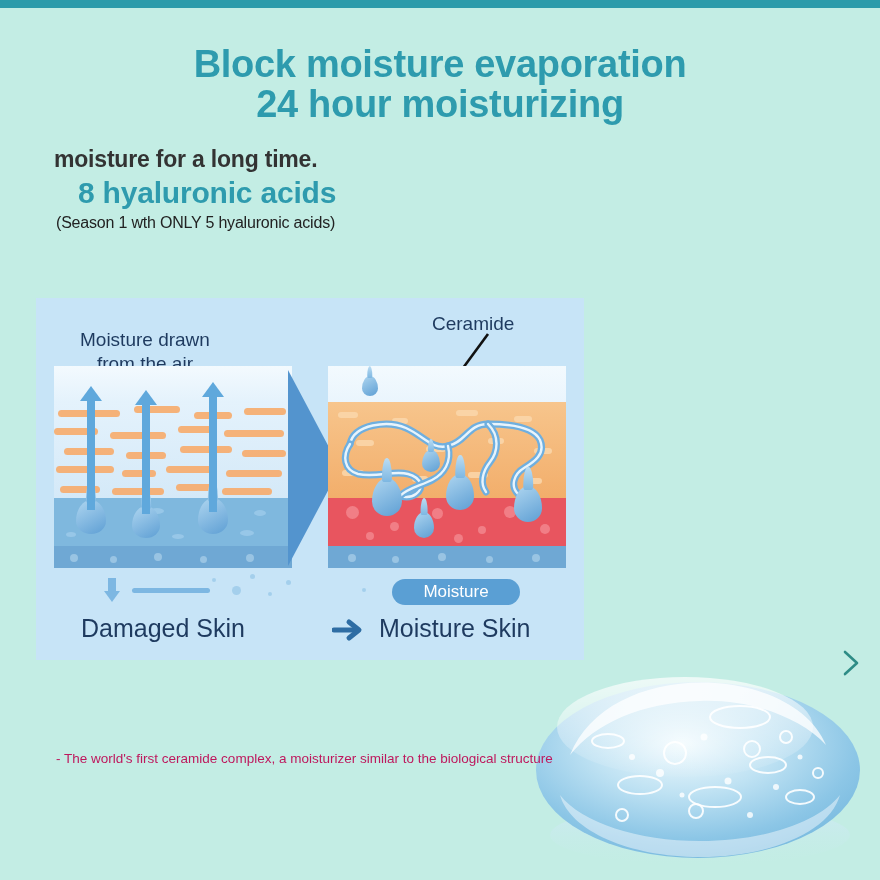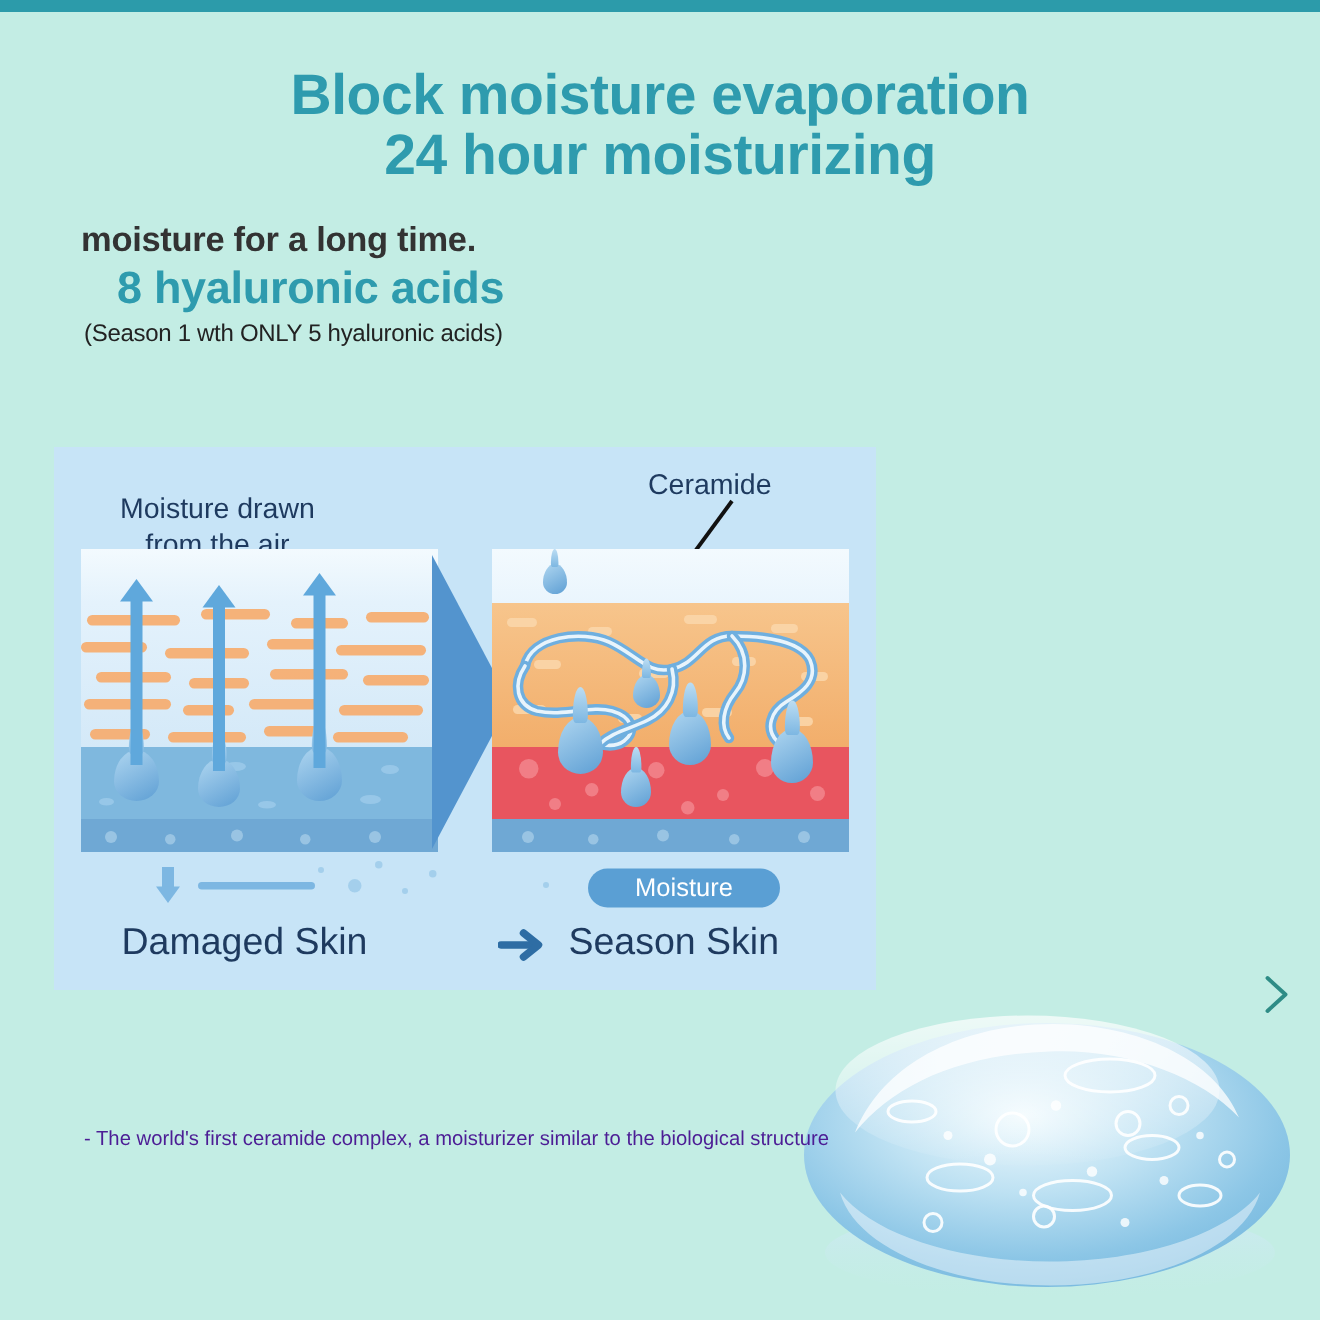--- a/index.html
+++ b/index.html
@@ -240,21 +240,21 @@
     text-align: center;
     color: #111111;
     font-weight: 700;
     font-size: 22px;
     line-height: 28px;
   }
   .prod-lines {
     position: absolute;
     left: 56px; top: 748px;
     width: 540px;
-    color: #4c1d95;
+    color: #be185d;
     font-size: 13.5px;
     line-height: 21px;
     font-weight: 400;
   }
   .prod-lines span { display: block; white-space: nowrap; }
 
   
   .gel { position: absolute; left: 500px; top: 645px; width: 390px; height: 235px; }
 
   
@@ -446,21 +446,21 @@
 
   <div class="badge">Moisture</div>
 
   <div class="caption cap-left">Damaged Skin</div>
 
   <svg class="cap-arrow" width="34" height="24" viewBox="0 0 34 24">
     <path d="M2,12 L24,12" stroke="#2E6DA4" stroke-width="5" stroke-linecap="round"></path>
     <path d="M17,4 L27,12 L17,20" fill="none" stroke="#2E6DA4" stroke-width="5" stroke-linecap="round" stroke-linejoin="round"></path>
   </svg>
 
-  <div class="caption cap-right">Season  Skin</div>
+  <div class="caption cap-right">Moisture  Skin</div>
 
   <svg class="gel" viewBox="0 0 390 235">
     <defs>
       <radialGradient id="gelBody" cx="45%" cy="35%" r="75%">
         <stop offset="0%" stop-color="#F2FBFE"></stop>
         <stop offset="38%" stop-color="#BFE2F3"></stop>
         <stop offset="72%" stop-color="#8CC6E6"></stop>
         <stop offset="100%" stop-color="#6FB4DC"></stop>
       </radialGradient>
       <linearGradient id="gelTop" x1="0" y1="0" x2="0" y2="1">

